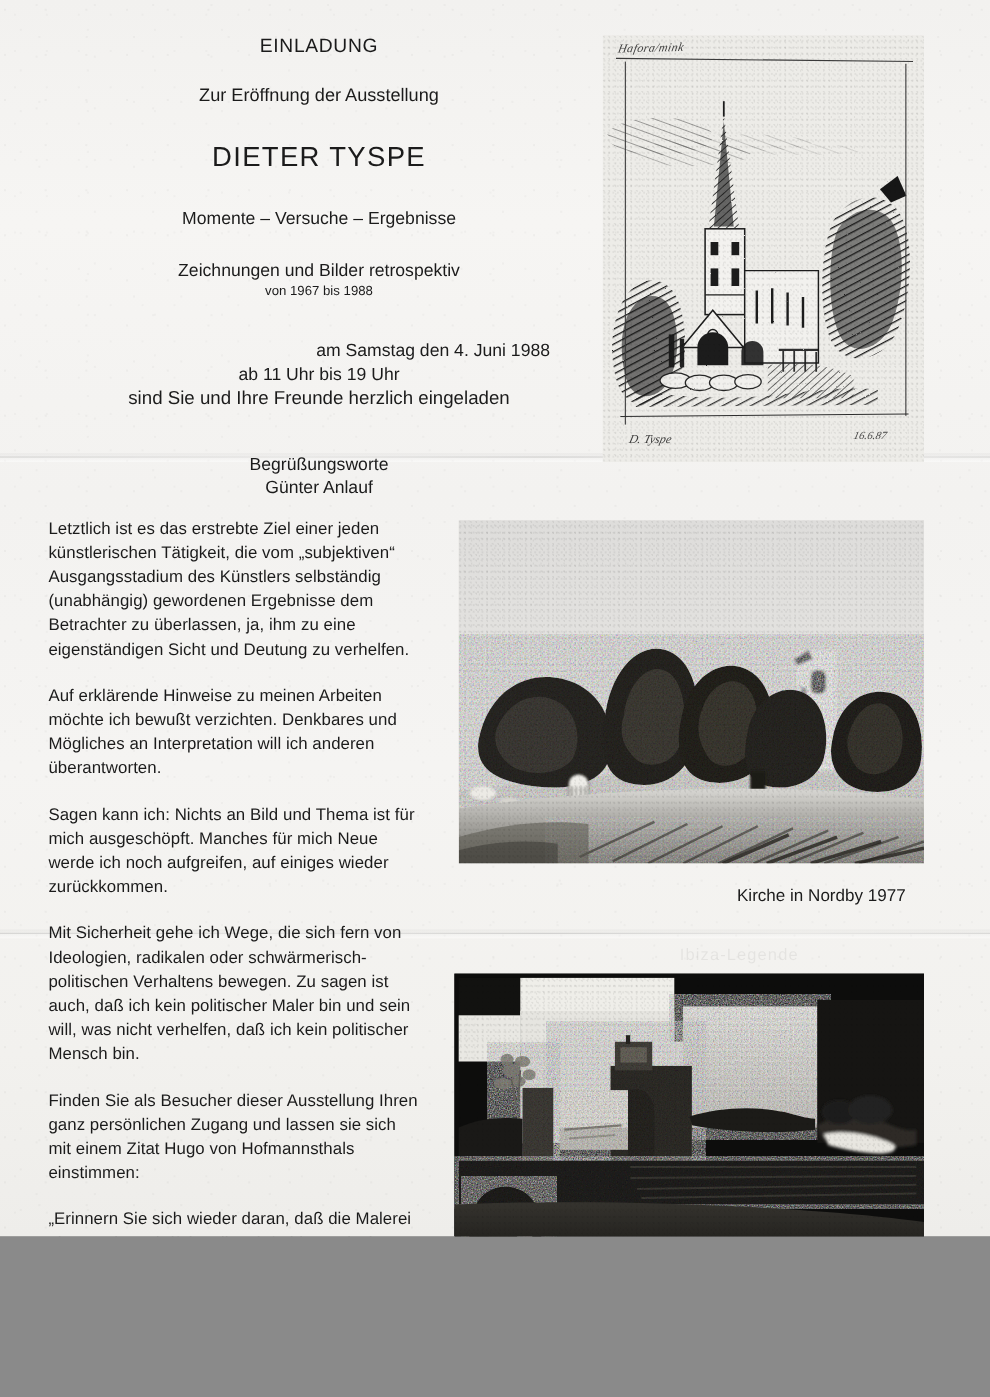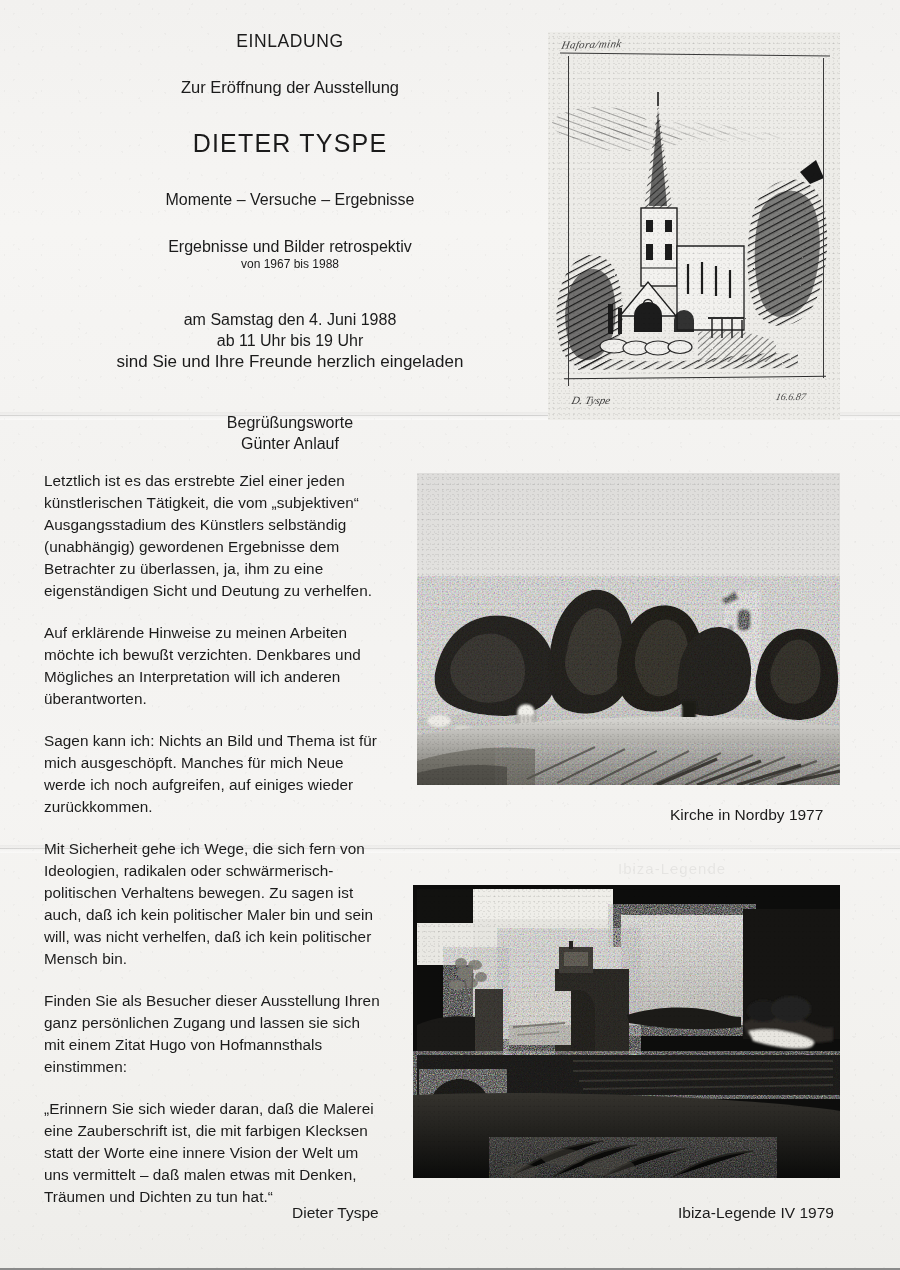--- a/index.html
+++ b/index.html
@@ -1,21 +1,21 @@
 <!DOCTYPE html>
 <html><head>
 <meta charset="utf-8">
 <title>Einladung Dieter Tyspe</title>
 <style>
   html,body{margin:0;padding:0;background:#8a8a8a;}
   body{font-family:"Liberation Sans",sans-serif;}
 
   .page{
     position:relative;
-    width:900px;height:1268px;
+    width:900px;height:1124px;
     margin:0 auto;
     background:
       linear-gradient(180deg,#f2f1ef 0%,#f6f5f3 18%,#f3f2f0 40%,#f5f4f2 62%,#f2f1ee 85%,#eeedea 100%);
     overflow:hidden;
     color:#1b1b1b;
   }
   
   .grain{
     position:absolute;inset:0;
     background-image:
@@ -38,21 +38,21 @@
 
   
   .header{position:absolute;left:80px;top:30px;width:420px;text-align:center;}
   .h-line{line-height:1.32;}
   .l-einladung{font-size:17.5px;letter-spacing:.6px;margin-bottom:24px;}
   .l-zur{font-size:16.5px;margin-bottom:28px;}
   .l-name{font-size:25px;letter-spacing:1.2px;margin-bottom:29px;}
   .l-momente{font-size:16px;margin-bottom:26px;}
   .l-zeich{font-size:16px;}
   .l-von{font-size:12px;margin-bottom:36px;}
-  .l-am{font-size:16px;}
+  .l-am{font-size:16px;text-align:right;}
   .l-ab{font-size:16px;}
   .l-sind{font-size:17px;margin-bottom:38px;}
   .l-begr{font-size:16px;}
   .l-guenter{font-size:16px;}
 
   
   .body-col{position:absolute;left:44px;top:470px;width:338px;}
   .para{font-size:15.3px;line-height:1.44;margin:0 0 20px 0;letter-spacing:.05px;}
   .para:last-child{margin-bottom:12px;}
 
@@ -106,21 +106,21 @@
 
   <div class="grain"></div>
   <div class="fold f1"></div>
   <div class="fold f2"></div>
 
   <div class="header">
     <div class="h-line l-einladung">EINLADUNG</div>
     <div class="h-line l-zur">Zur Eröffnung der Ausstellung</div>
     <div class="h-line l-name">DIETER TYSPE</div>
     <div class="h-line l-momente">Momente – Versuche – Ergebnisse</div>
-    <div class="h-line l-zeich">Ergebnisse und Bilder retrospektiv</div>
+    <div class="h-line l-zeich">Zeichnungen und Bilder retrospektiv</div>
     <div class="h-line l-von">von 1967 bis 1988</div>
     <div class="h-line l-am">am Samstag den 4. Juni 1988</div>
     <div class="h-line l-ab">ab 11 Uhr bis 19 Uhr</div>
     <div class="h-line l-sind">sind Sie und Ihre Freunde herzlich eingeladen</div>
     <div class="h-line l-begr">Begrüßungsworte</div>
     <div class="h-line l-guenter">Günter Anlauf</div>
   </div>
 
   <div class="art art-church">
     <svg viewBox="0 0 292 388" width="292" height="388" preserveAspectRatio="none">

